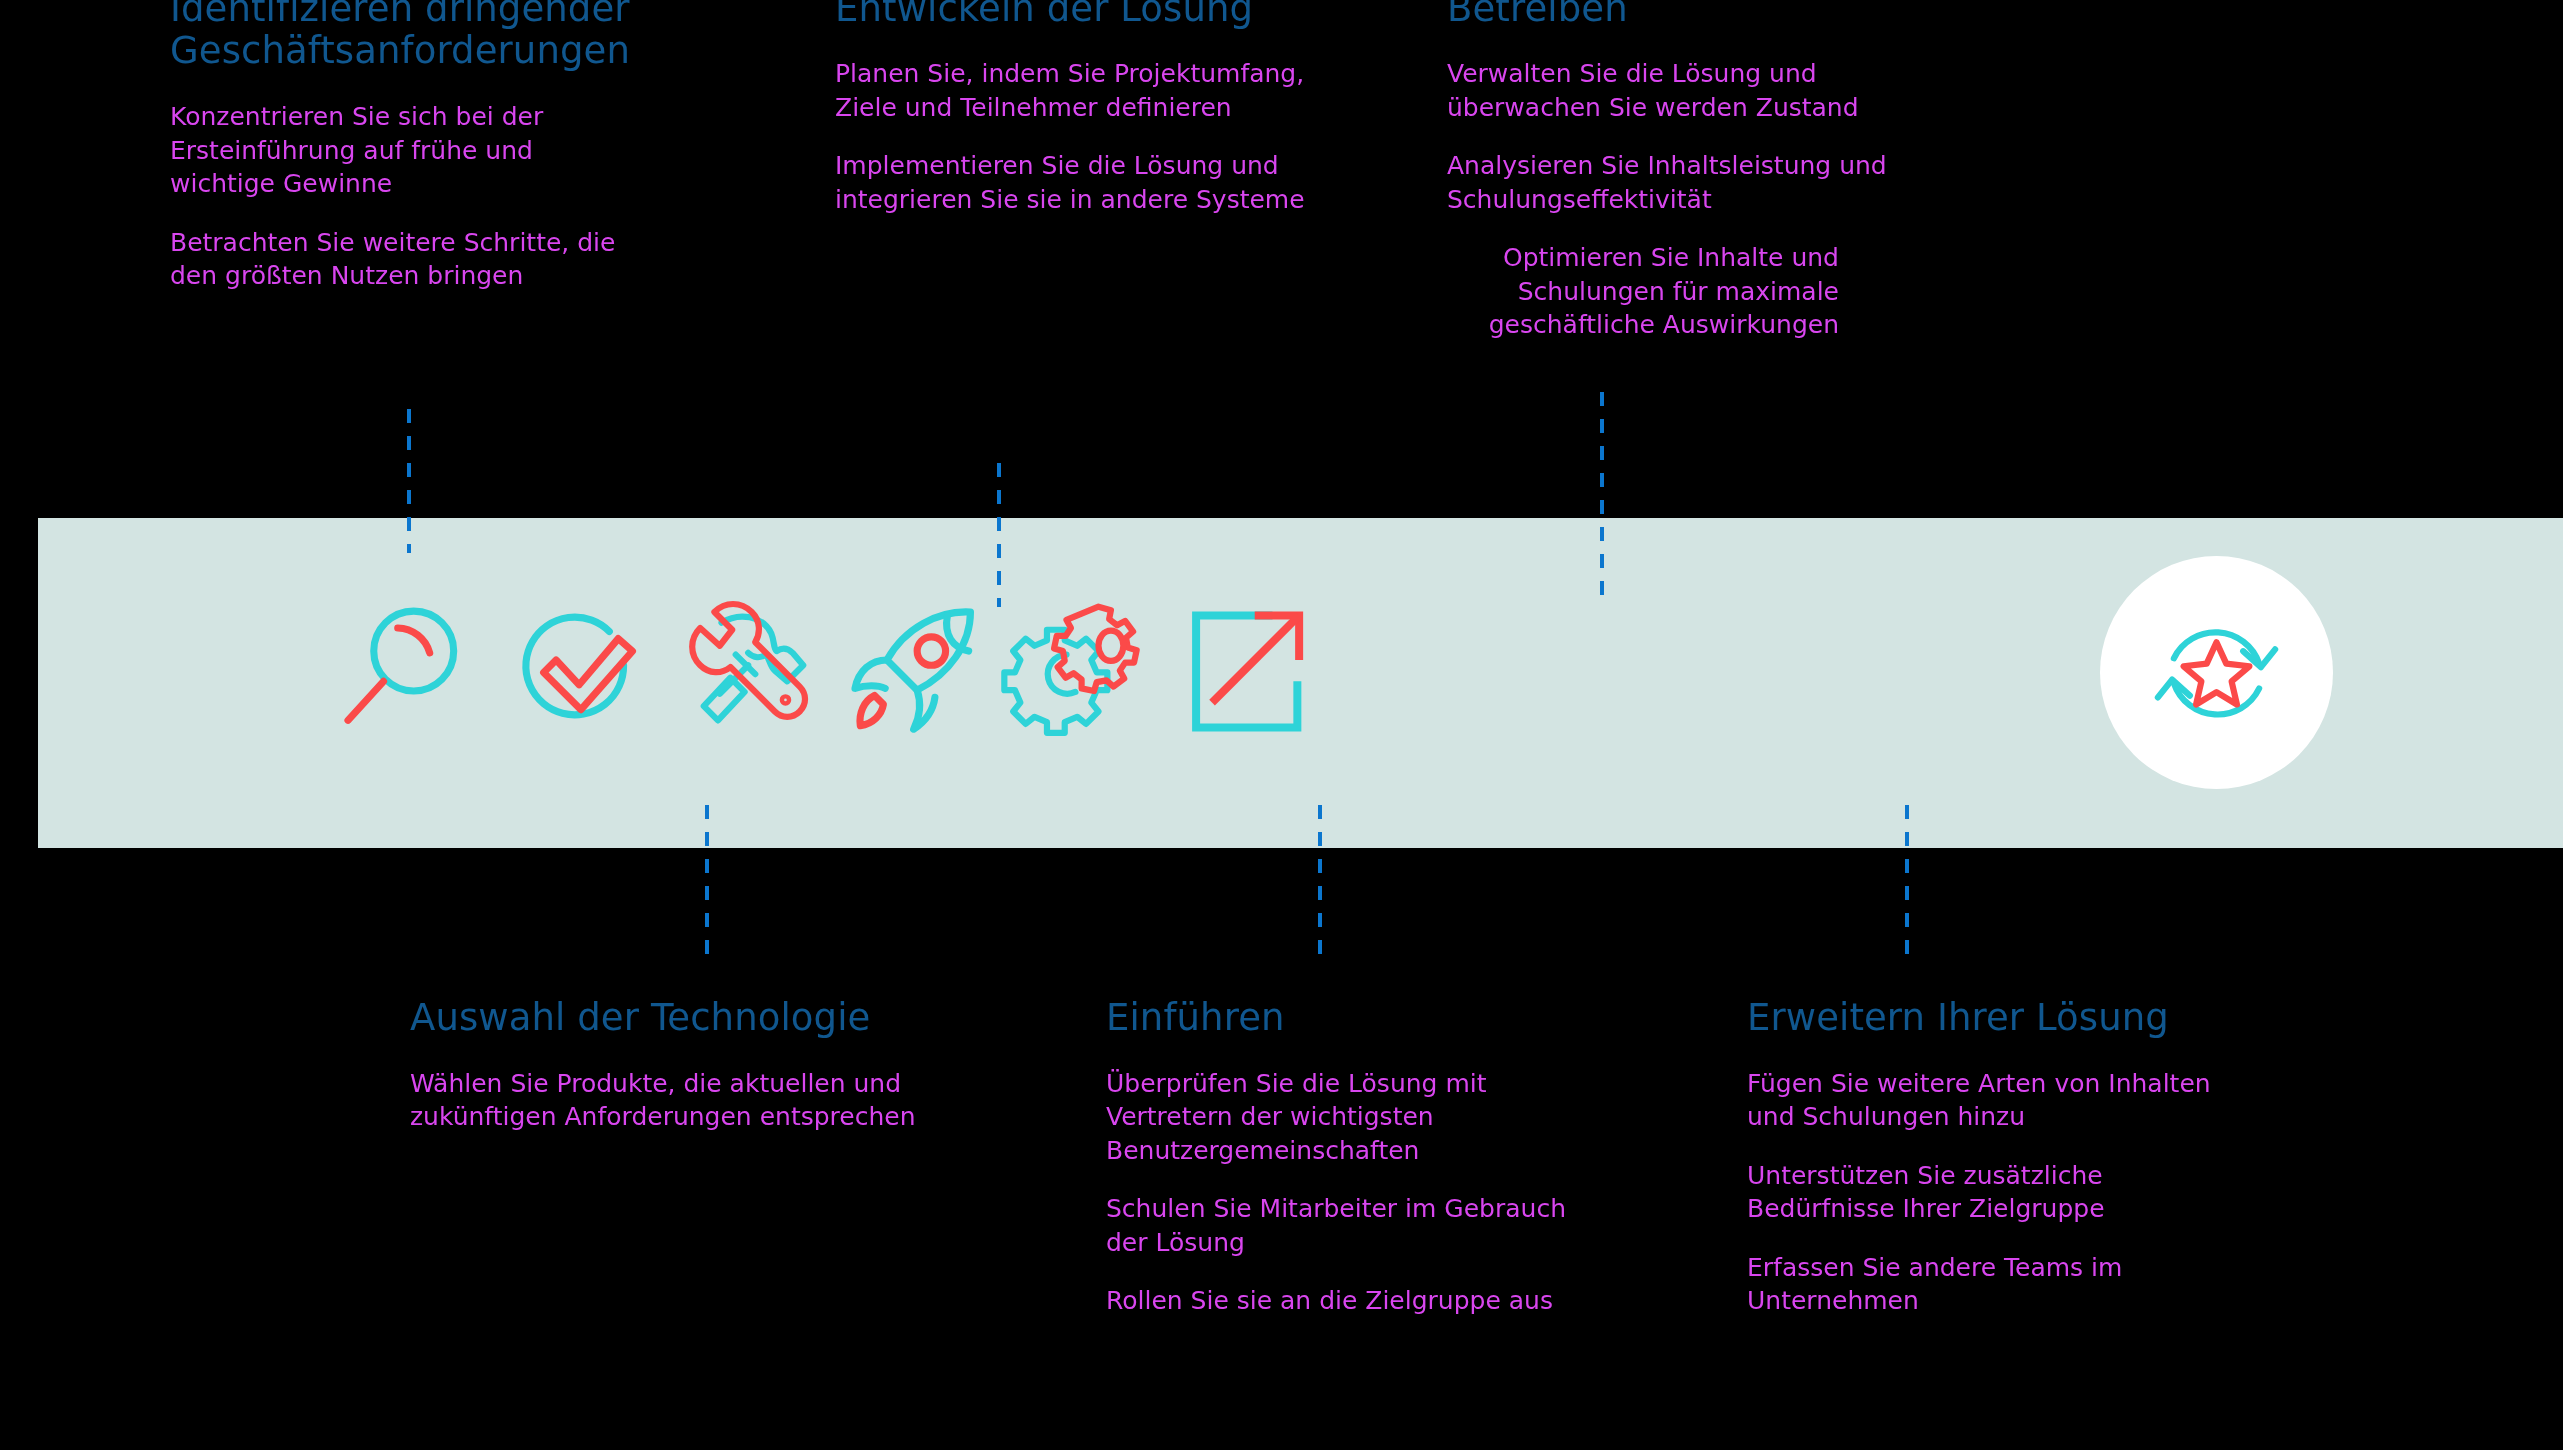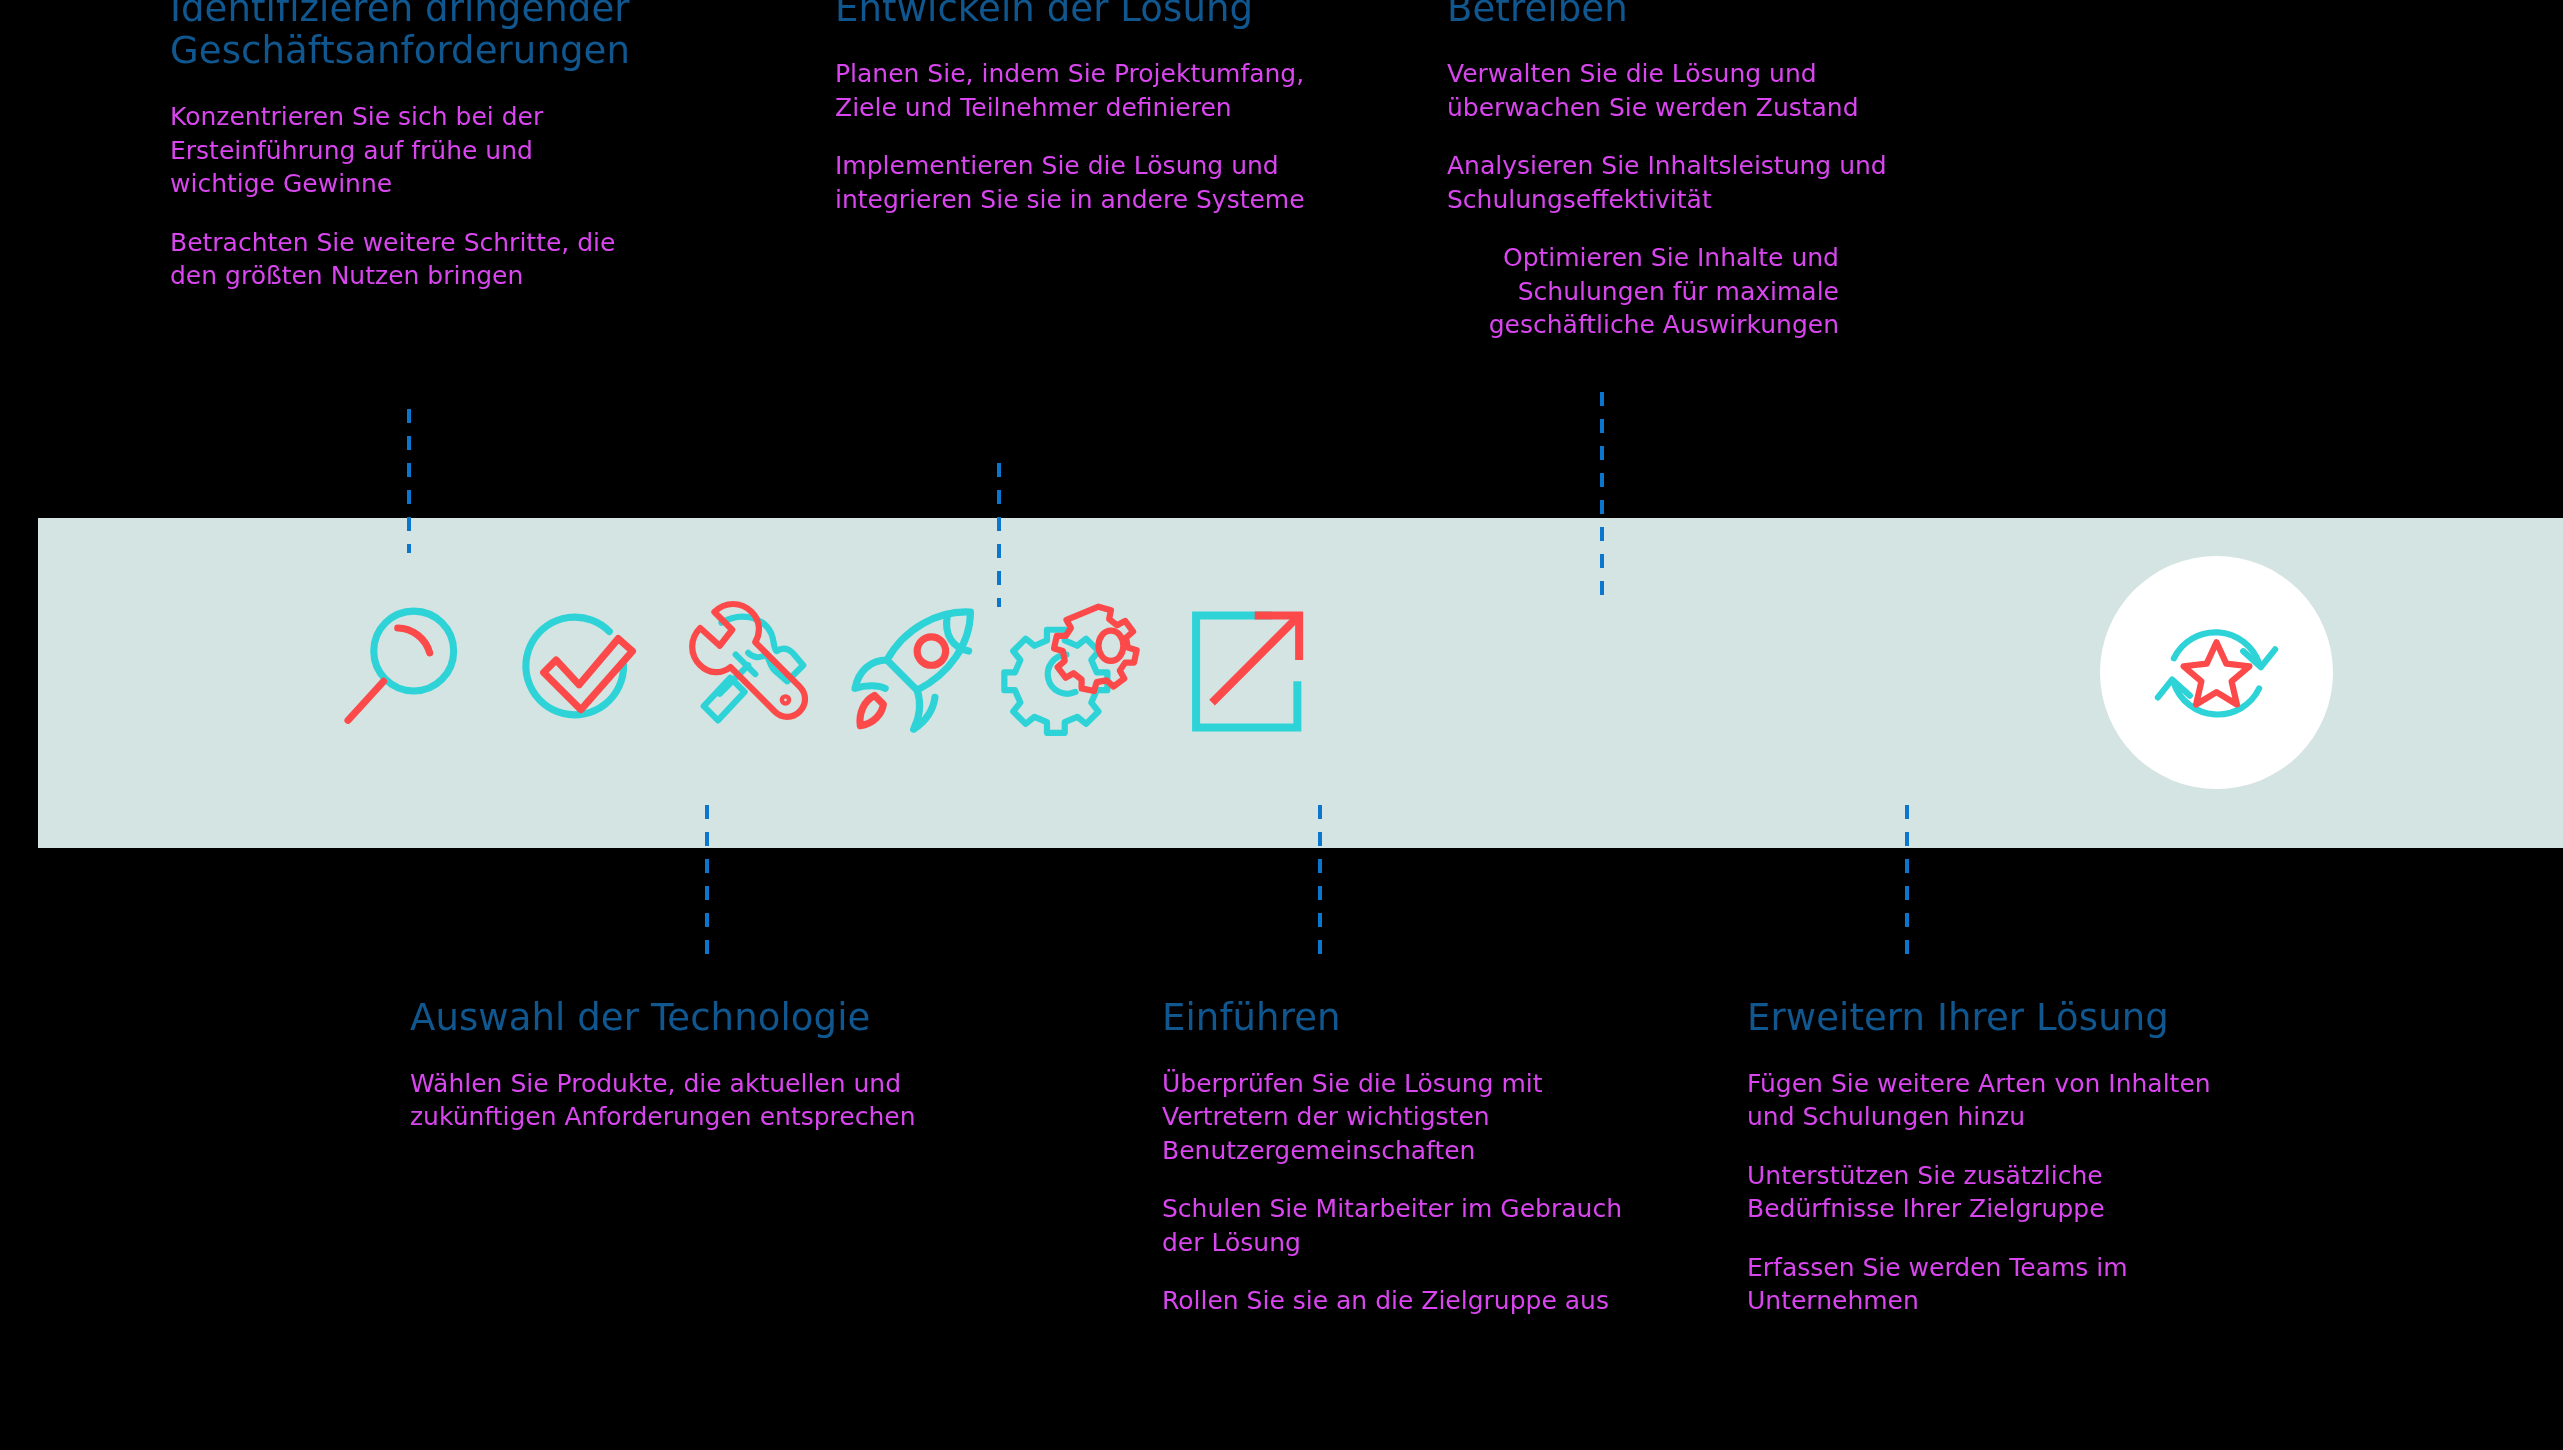--- a/index.html
+++ b/index.html
@@ -143,32 +143,32 @@
     </div>
   </div>
 
   <div class="col bottom-col" style="left:372px;top:997px;width:587px;">
     <h3>Auswahl der Technologie</h3>
     <div class="bullets">
       <p style="max-width:552px;">Wählen Sie Produkte, die aktuellen und zukünftigen Anforderungen entsprechen</p>
     </div>
   </div>
 
-  <div class="col bottom-col" style="left:1124px;top:997px;width:552px;">
+  <div class="col bottom-col" style="left:1068px;top:997px;width:552px;">
     <h3>Einführen</h3>
     <div class="bullets">
       <p style="max-width:418px;">Überprüfen Sie die Lösung mit Vertretern der wichtigsten Benutzergemeinschaften</p>
       <p style="max-width:498px;">Schulen Sie Mitarbeiter im Gebrauch der Lösung</p>
       <p style="max-width:516px;">Rollen Sie sie an die Zielgruppe aus</p>
     </div>
   </div>
 
   <div class="col bottom-col" style="left:1709px;top:997px;width:570px;">
     <h3>Erweitern Ihrer Lösung</h3>
     <div class="bullets">
       <p style="max-width:507px;">Fügen Sie weitere Arten von Inhalten und Schulungen hinzu</p>
       <p style="max-width:400px;">Unterstützen Sie zusätzliche Bedürfnisse Ihrer Zielgruppe</p>
-      <p style="max-width:400px;">Erfassen Sie werden Teams im Unternehmen</p>
+      <p style="max-width:400px;">Erfassen Sie andere Teams im Unternehmen</p>
     </div>
   </div>
 
 </div>
 
 
 </body></html>

